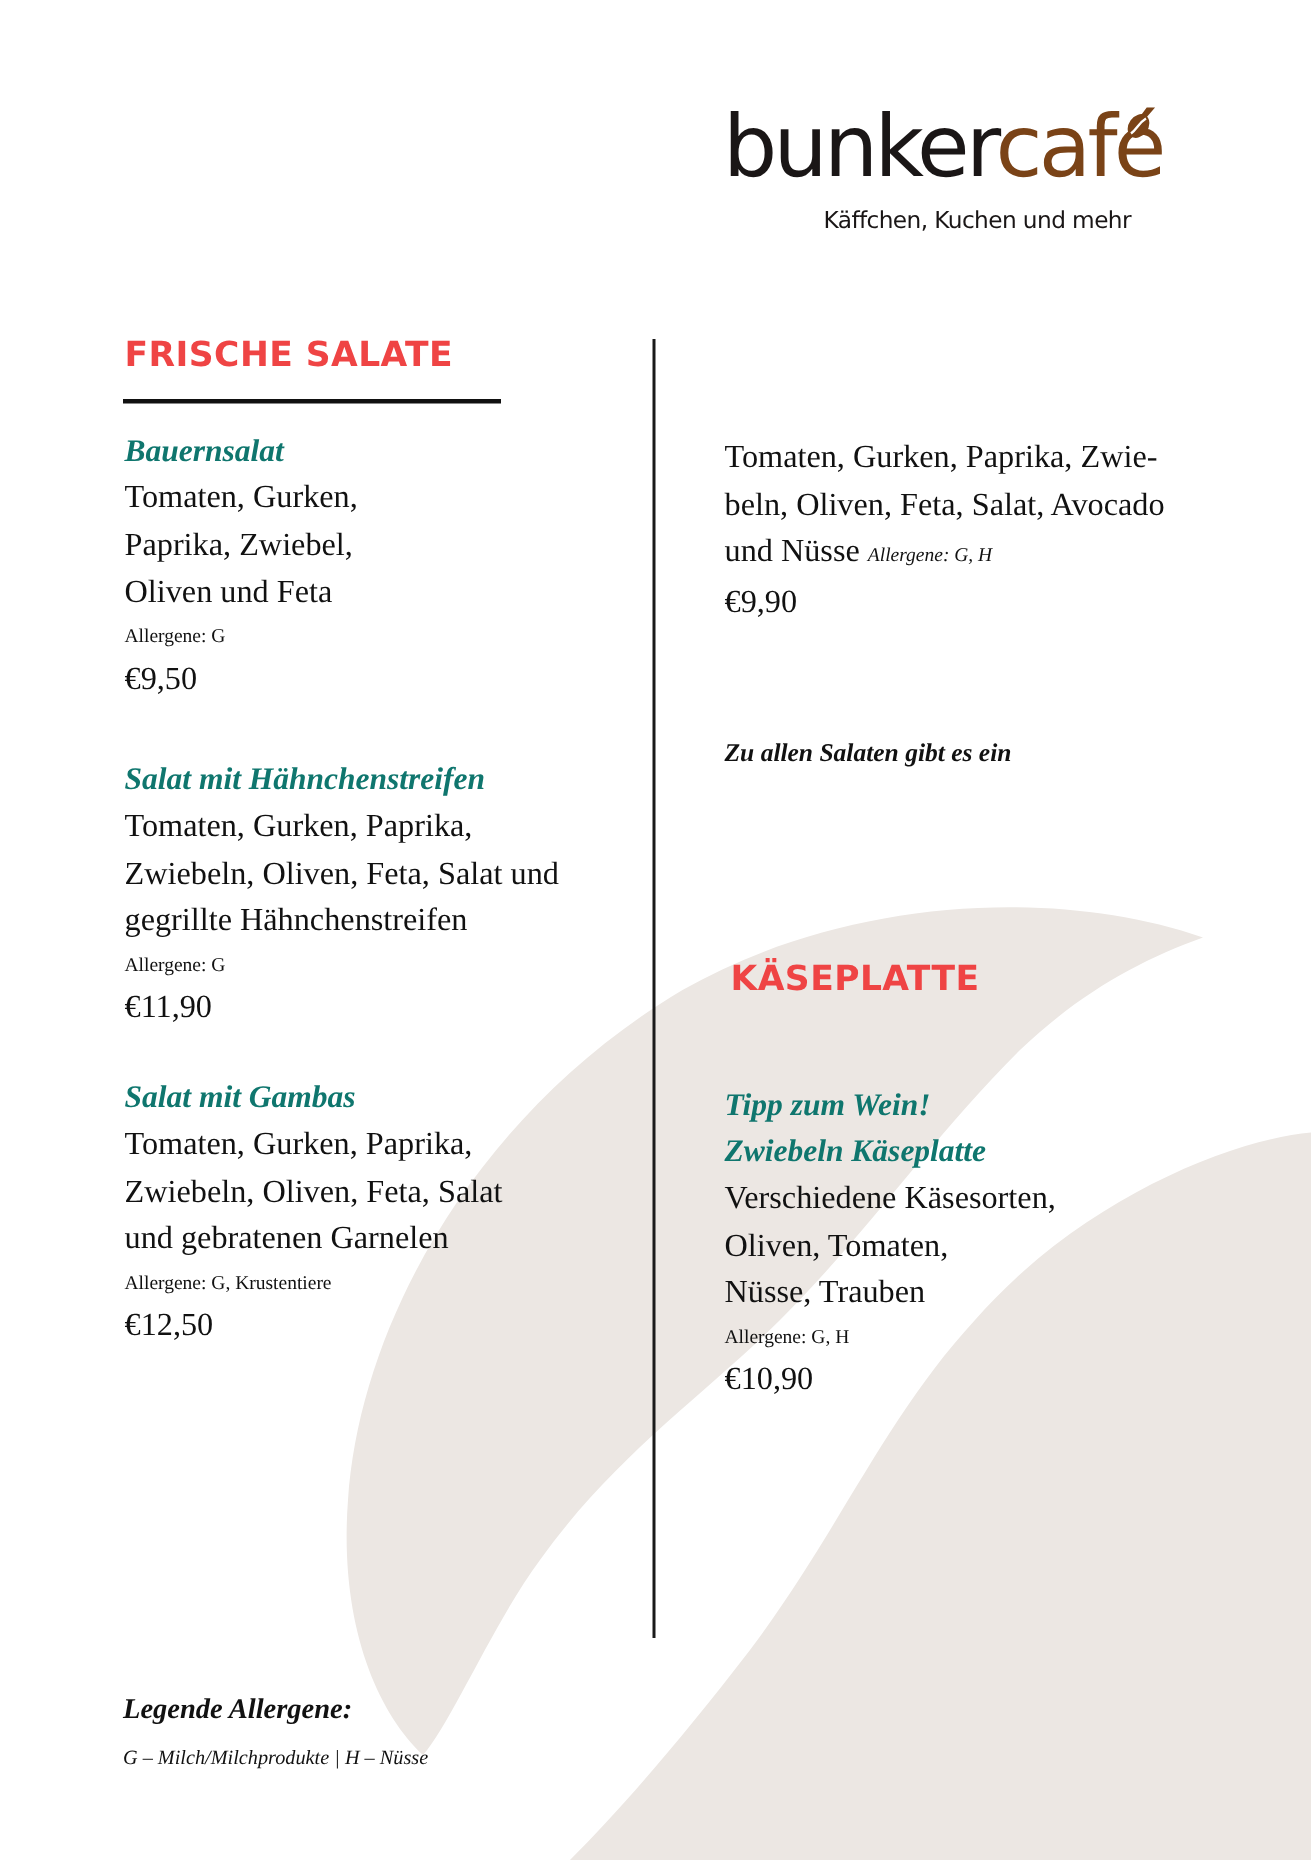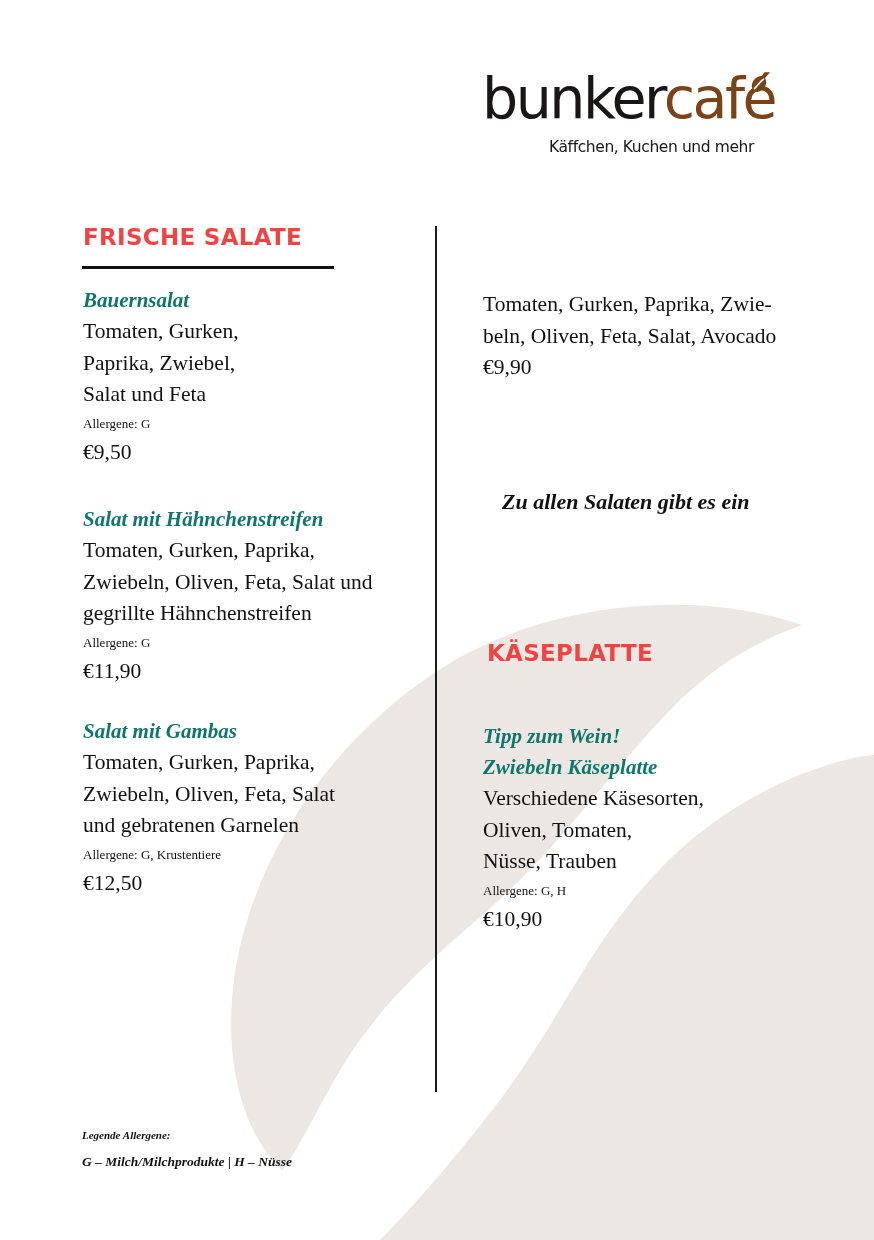--- a/index.html
+++ b/index.html
@@ -24,23 +24,23 @@
     .rule { position: absolute; height: 2.5px; background: #111; }
 
     .divider { position: absolute; left: 435px; top: 226px; width: 2px; height: 866px; background: #1a1a1a; z-index: 1; }
 
     .item-name { font-style: italic; font-weight: bold; font-size: 21px; line-height: 31px; color: #0f766e; }
     .item-desc { font-size: 21.5px; line-height: 31.5px; color: #111; }
     .allergen { font-size: 13px; line-height: 26px; color: #111; }
     .allergen-inline { font-style: italic; font-size: 13px; color: #111; }
     .price { font-size: 21.5px; line-height: 30px; color: #111; }
 
-    .note { font-style: italic; font-weight: bold; font-size: 22px; line-height: 31px; color: #111; margin-left: 19px; }
+    .note { font-style: italic; font-weight: bold; font-size: 17px; line-height: 31px; color: #111; }
 
-    .legend-title { font-style: italic; font-weight: bold; font-size: 11px; color: #111; }
+    .legend-title { font-style: italic; font-weight: bold; font-size: 19px; color: #111; }
     .legend-text { font-style: italic; font-size: 13.5px; color: #111; }
   </style>
 </head>
 <body>
 
 <svg class="bg-bean" viewBox="0 0 874 1240" xmlns="http://www.w3.org/2000/svg">
   <path d="M802,625 C700,590 560,600 455,660 C320,740 240,880 232,1000 C226,1080 250,1140 282,1170 C300,1150 330,1080 360,1040 C410,970 470,930 520,880 C580,820 620,760 680,700 C720,662 760,640 802,625 Z" fill="#ece7e3"></path>
   <path d="M874,755 C820,760 720,800 650,880 C590,945 560,1020 500,1100 C450,1165 410,1210 380,1240 L874,1240 Z" fill="#ece7e3"></path>
 </svg>
 
@@ -55,21 +55,21 @@
 
 <div class="divider"></div>
 
 <div class="layer section-title" style="left:83px; top:224px;">FRISCHE SALATE</div>
 <div class="rule" style="left:82px; top:266px; width:252px;"></div>
 
 <div class="layer" style="left:83px; top:285px; width:340px;">
   <div class="item-name">Bauernsalat</div>
   <div class="item-desc">Tomaten, Gurken,</div>
   <div class="item-desc">Paprika, Zwiebel,</div>
-  <div class="item-desc">Salat und Feta</div>
+  <div class="item-desc">Oliven und Feta</div>
   <div class="allergen">Allergene:  G</div>
   <div class="price">€9,50</div>
 </div>
 
 <div class="layer" style="left:83px; top:504px; width:345px;">
   <div class="item-name">Salat mit Hähnchenstreifen</div>
   <div class="item-desc">Tomaten, Gurken, Paprika,</div>
   <div class="item-desc">Zwiebeln, Oliven, Feta, Salat und</div>
   <div class="item-desc">gegrillte Hähnchenstreifen</div>
   <div class="allergen">Allergene:  G</div>
@@ -81,20 +81,21 @@
   <div class="item-desc">Tomaten, Gurken, Paprika,</div>
   <div class="item-desc">Zwiebeln, Oliven, Feta, Salat</div>
   <div class="item-desc">und gebratenen Garnelen</div>
   <div class="allergen">Allergene:  G, Krustentiere</div>
   <div class="price">€12,50</div>
 </div>
 
 <div class="layer" style="left:483px; top:289px; width:345px;">
   <div class="item-desc">Tomaten, Gurken, Paprika, Zwie-</div>
   <div class="item-desc">beln, Oliven, Feta, Salat, Avocado</div>
+  <div class="item-desc"><span>und Nüsse</span> <span class="allergen-inline">Allergene:  G, H</span></div>
   <div class="price">€9,90</div>
 </div>
 
 <div class="layer" style="left:483px; top:486px; width:345px;">
   <div class="note">Zu allen Salaten gibt es ein</div>
 </div>
 
 <div class="layer section-title" style="left:487px; top:640px;">KÄSEPLATTE</div>
 
 <div class="layer" style="left:483px; top:721px; width:345px;">
@@ -102,14 +103,14 @@
   <div class="item-name">Zwiebeln Käseplatte</div>
   <div class="item-desc">Verschiedene Käsesorten,</div>
   <div class="item-desc">Oliven, Tomaten,</div>
   <div class="item-desc">Nüsse, Trauben</div>
   <div class="allergen">Allergene: G, H</div>
   <div class="price">€10,90</div>
 </div>
 
 <div class="layer" style="left:82px; top:1129px;">
   <div class="legend-title">Legende Allergene:</div>
-  <div class="legend-text" style="margin-top:13px;font-weight:bold;">G – Milch/Milchprodukte | H – Nüsse</div>
+  <div class="legend-text" style="margin-top:13px;">G – Milch/Milchprodukte | H – Nüsse</div>
 </div>
 
 </body></html>

